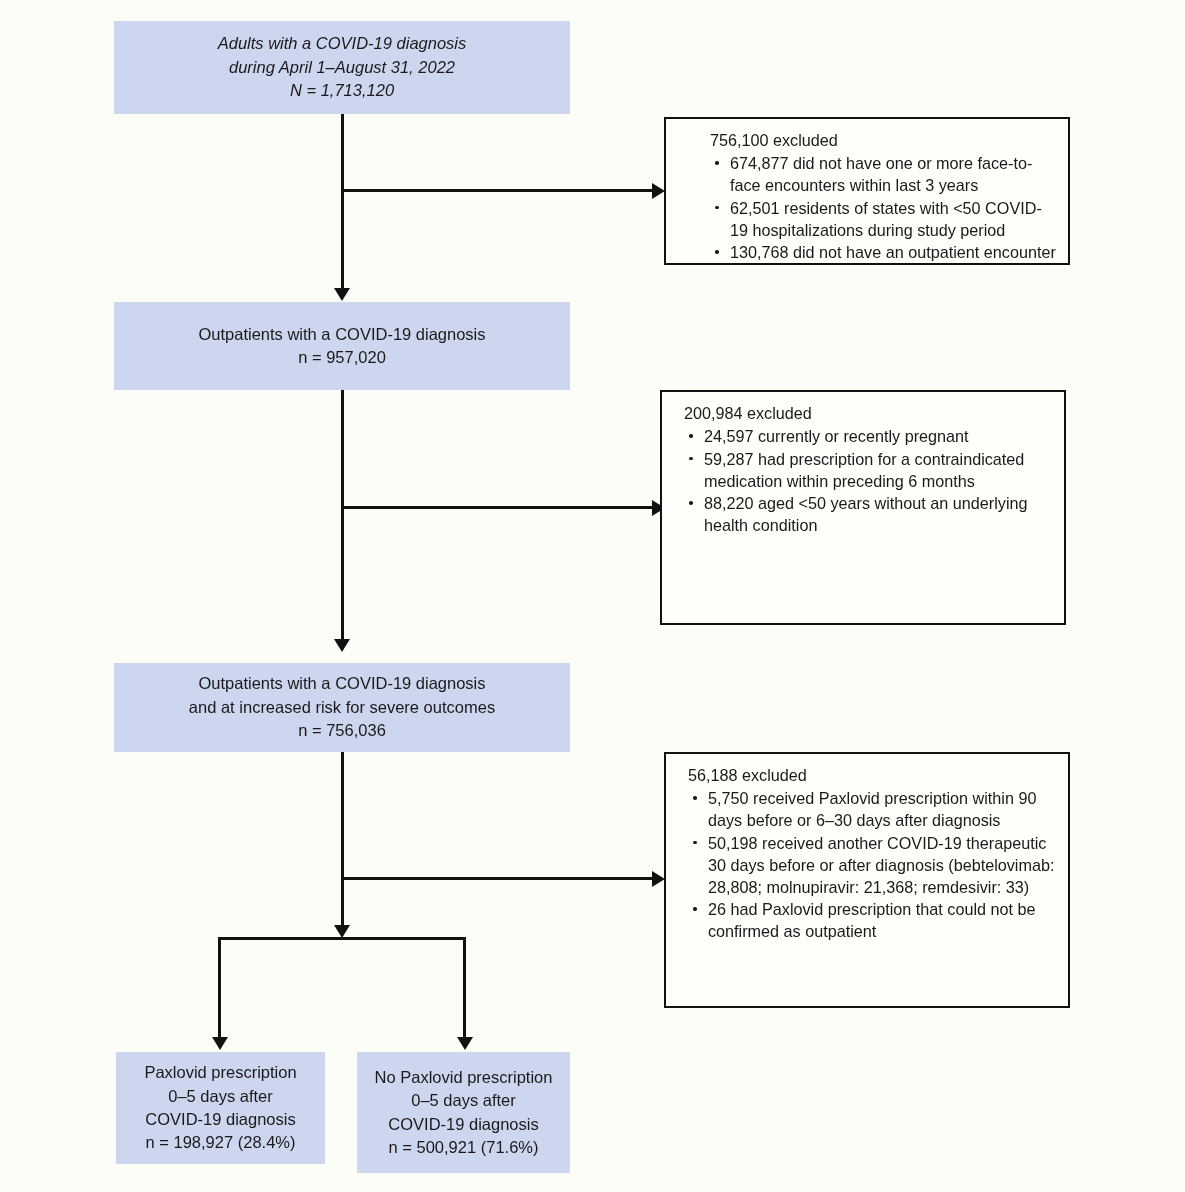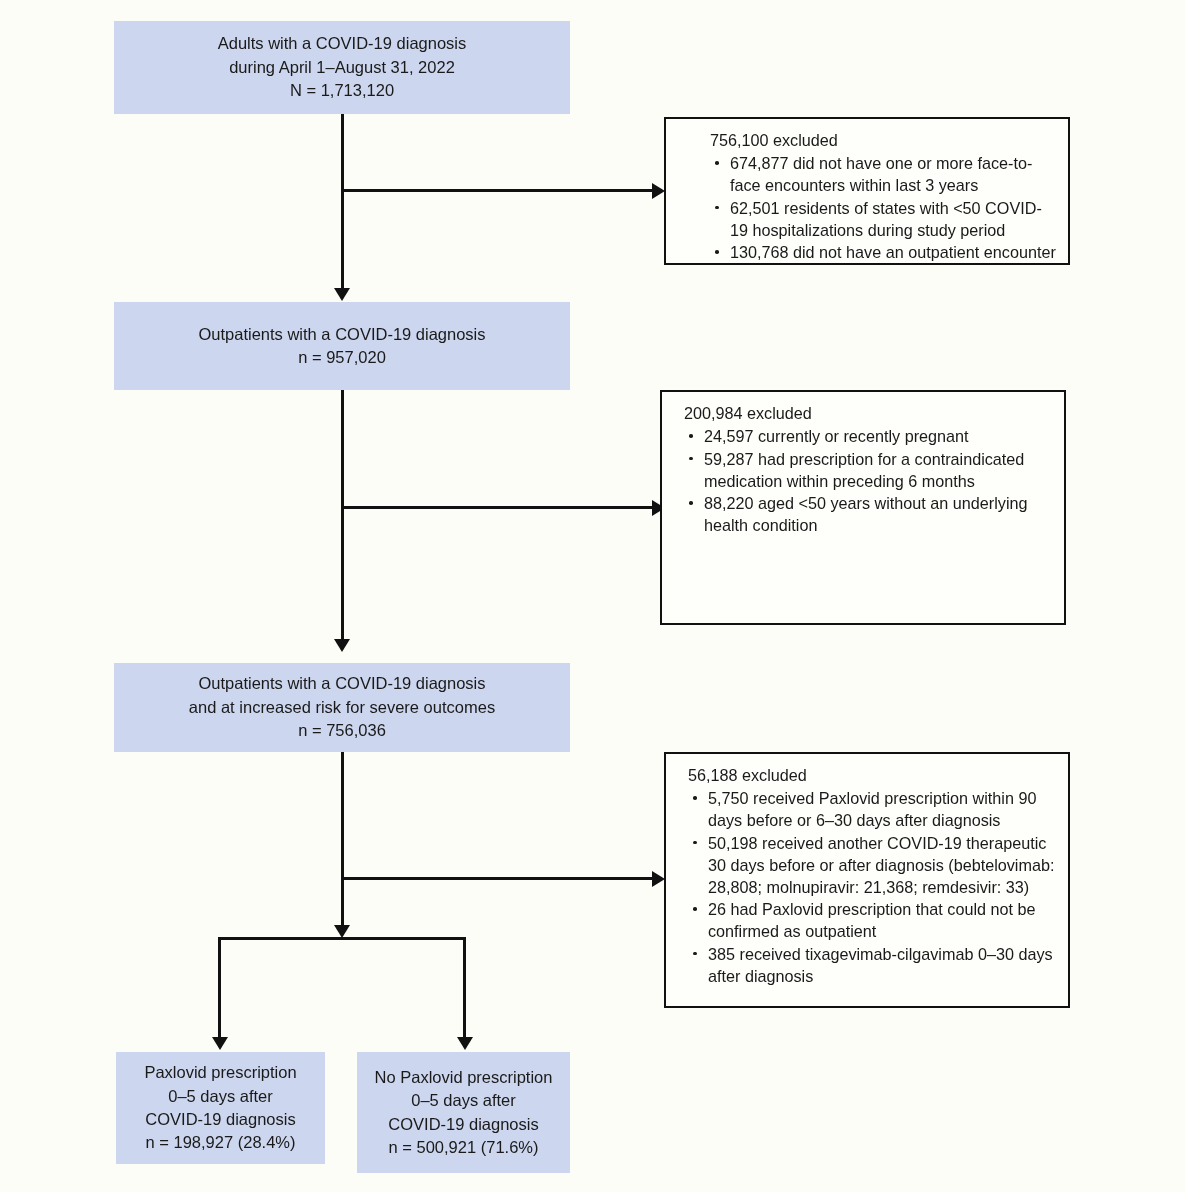--- a/index.html
+++ b/index.html
@@ -96,21 +96,21 @@
     border-top: 8px solid transparent;
     border-bottom: 8px solid transparent;
     border-left: 13px solid #111;
   }
 </style>
 </head>
 <body>
 
 <div id="canvas">
 
-  <div class="cohort-box" style="left:114px; top:21px; width:456px; height:93px;">
+  <div class="cohort-box" style="left:114px; top:21px; width:456px; height:93px;font-style:italic;">
     <span class="ln">Adults with a COVID-19 diagnosis</span>
     <span class="ln">during April 1–August 31, 2022</span>
     <span class="ln">N = 1,713,120</span>
   </div>
 
   <div class="vline" style="left:340.5px; top:114px; height:175px;"></div>
   <div class="arrow-down" style="left:334px; top:288px;"></div>
 
   <div class="hline" style="left:342px; top:189px; width:312px;"></div>
   <div class="arrow-right" style="left:652px; top:182.5px;"></div>
@@ -155,21 +155,20 @@
 
   <div class="hline" style="left:342px; top:877px; width:312px;"></div>
   <div class="arrow-right" style="left:652px; top:870.5px;"></div>
 
   <div class="excl-box" style="left:664px; top:752px; width:406px; height:256px;">
     <span class="excl-head">56,188 excluded</span>
     <ul class="excl-list">
       <li>5,750 received Paxlovid prescription within 90 days before or 6–30 days after diagnosis</li>
       <li>50,198 received another COVID-19 therapeutic 30 days before or after diagnosis (bebtelovimab: 28,808; molnupiravir: 21,368; remdesivir: 33)</li>
       <li>26 had Paxlovid prescription that could not be confirmed as outpatient</li>
-      <li>385 received tixagevimab-cilgavimab 0–30 days after diagnosis</li>
     </ul>
   </div>
 
   <div class="hline" style="left:218px; top:937px; width:248px;"></div>
   <div class="vline" style="left:218px; top:937px; height:101px;"></div>
   <div class="arrow-down" style="left:211.5px; top:1037px;"></div>
   <div class="vline" style="left:463px; top:937px; height:101px;"></div>
   <div class="arrow-down" style="left:456.5px; top:1037px;"></div>
 
   <div class="cohort-box" style="left:116px; top:1052px; width:209px; height:112px;">

